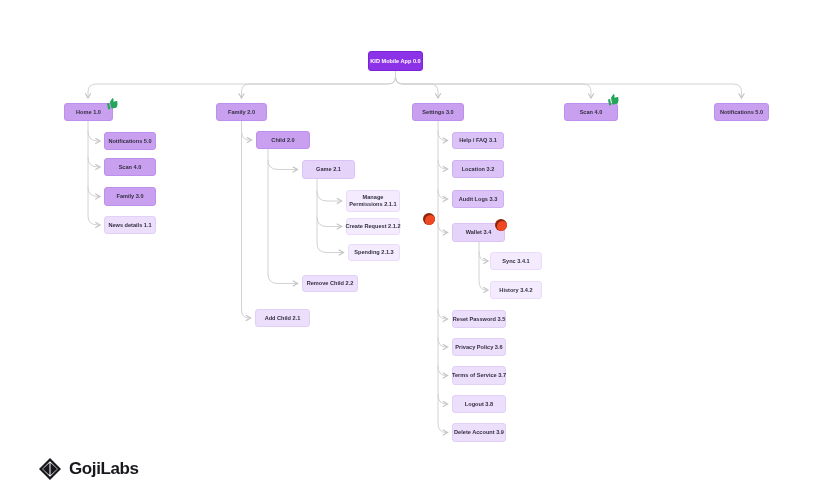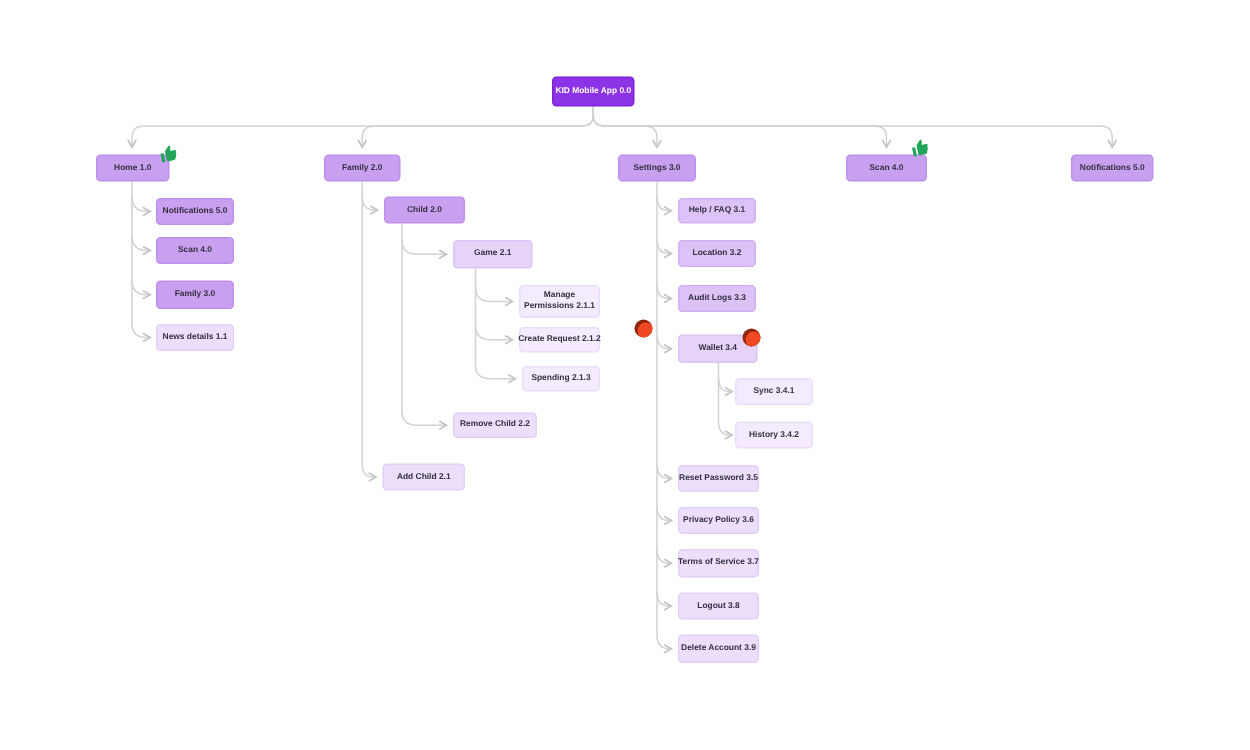--- a/index.html
+++ b/index.html
@@ -148,14 +148,25 @@
       </svg>
   </div>
   <div class="sticker thumb" style="left:607px;top:92px;">
     <svg viewBox="0 0 24 24">
         <path fill="#23A55A" d="M2 10h4v11H2zM21.8 11c0-1.1-.9-2-2-2h-5.3l1-4.6v-.3c0-.4-.17-.8-.44-1.06L14 2 8.6 7.6C8.2 7.9 8 8.4 8 9v10c0 1.1.9 2 2 2h7c.8 0 1.5-.5 1.8-1.2l2.1-5c.07-.23.1-.47.1-.72V11z"></path>
       </svg>
   </div>
   <div class="redball" style="left:423px;top:213px;"></div>
   <div class="redball" style="left:495px;top:219px;"></div>
 
+  <div class="brand">
+    <span class="brand-mark">
+      <svg viewBox="0 0 24 24">
+        <polygon points="12,1 23,12 12,23 1,12" fill="#17171C"></polygon>
+        <polygon points="12,4.2 19.8,12 12,19.8 4.2,12" fill="#FFFFFF"></polygon>
+        <polygon points="4.8,12 11.5,5.8 11.5,18.2" fill="#17171C"></polygon>
+        <polygon points="19.2,12 12.5,5.8 12.5,18.2" fill="#17171C"></polygon>
+      </svg>
+    </span>
+    <span class="brand-name">GojiLabs</span>
+  </div>
 
 </div>
 
 </body></html>

